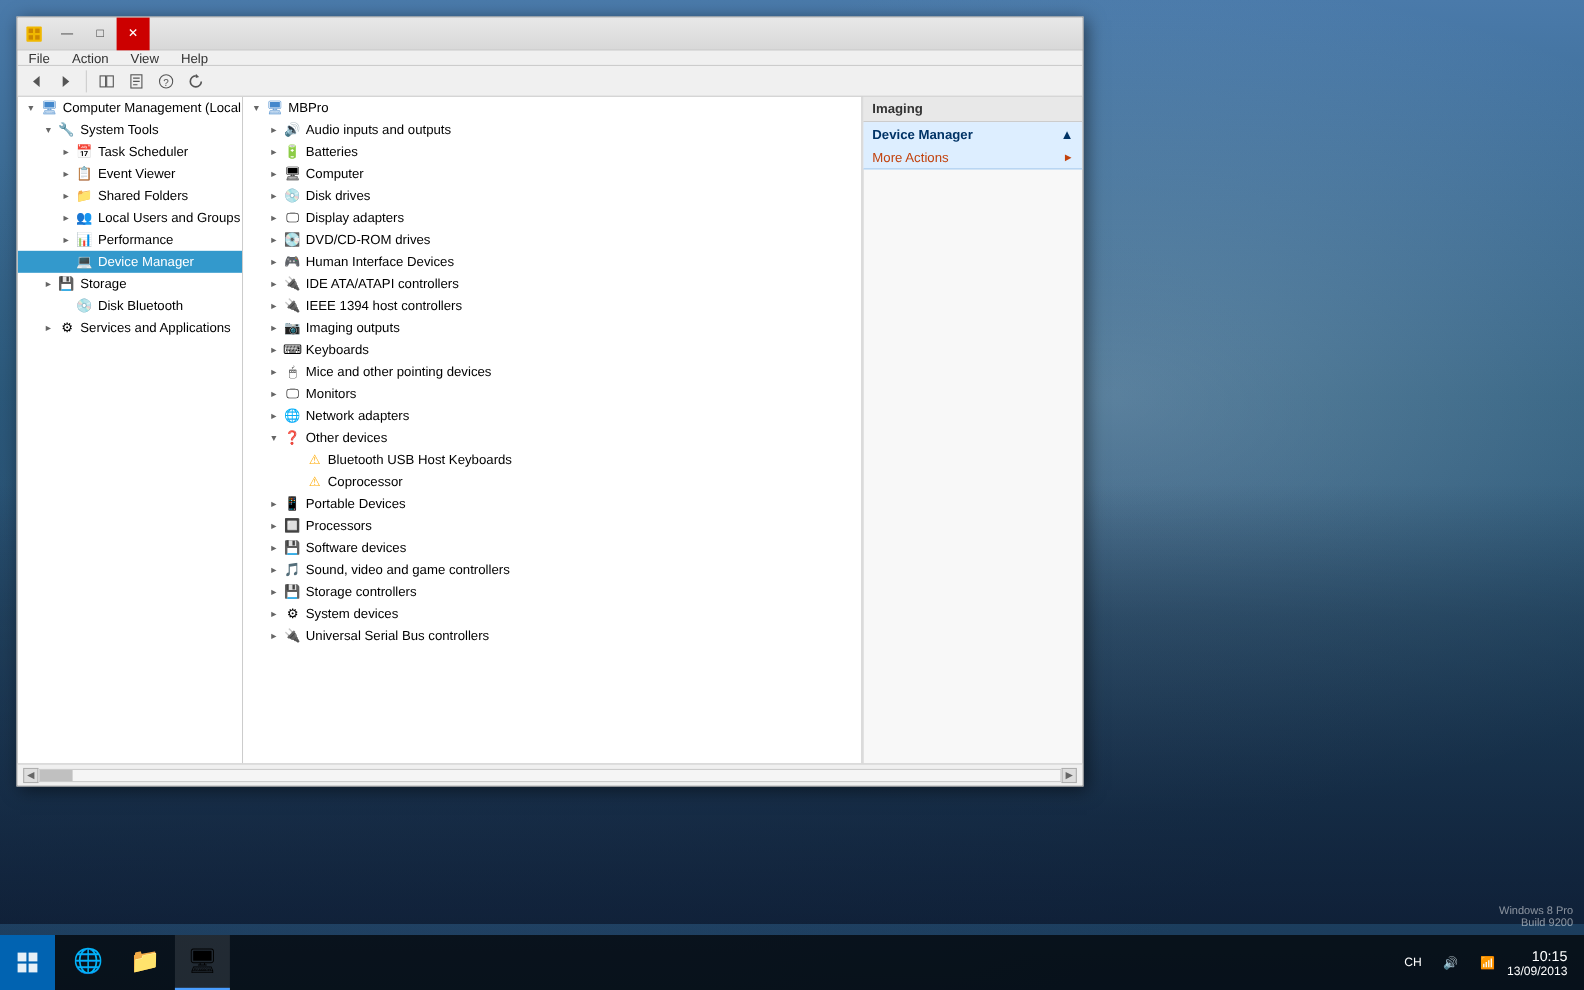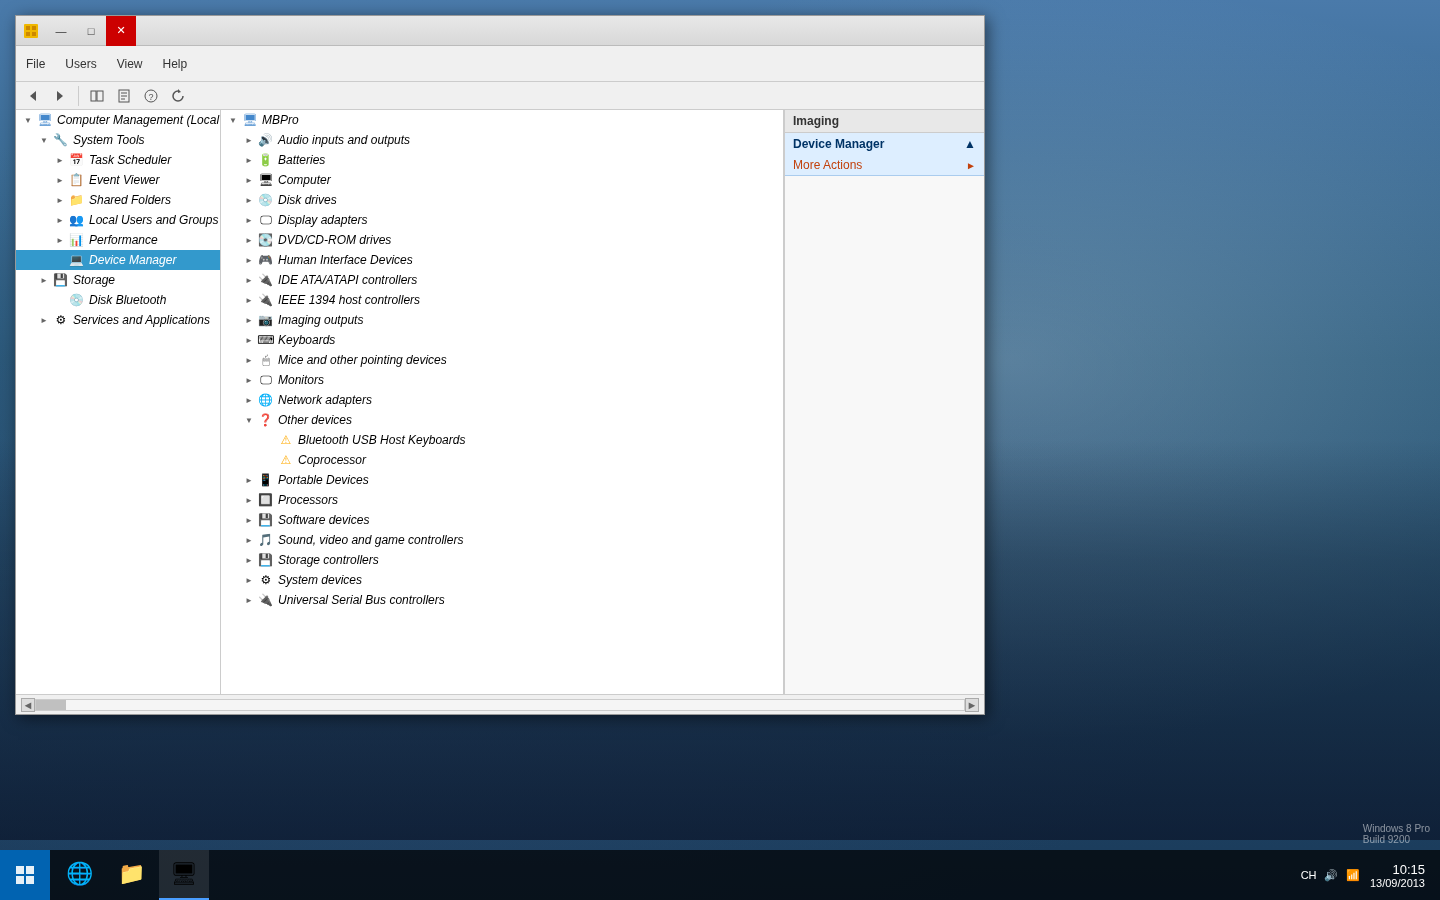--- a/index.html
+++ b/index.html
@@ -79,21 +79,21 @@
       border-bottom: 2px solid #4a9eff;
       background: rgba(255,255,255,0.1);
     }
     .taskbar-item-icon {
       font-size: 22px;
     }
     .taskbar-tray {
       display: flex;
       align-items: center;
       padding: 0 10px;
-      gap: 8px;
+      gap: 20px;
       color: white;
       font-size: 11px;
     }
     .taskbar-clock {
       text-align: right;
       color: white;
       font-size: 11px;
       padding-right: 10px;
     }
     .taskbar-clock .time { font-size: 13px; }
@@ -145,21 +145,21 @@
       align-items: center;
       justify-content: center;
       font-size: 11px;
       cursor: pointer;
       color: #333;
     }
     .title-btn.close { background: #cc0000; color: white; }
 
     
     .menu-bar {
-      height: 36px;
+      height: 14px;
       background: #f0f0f0;
       display: flex;
       align-items: center;
       border-bottom: 1px solid #ccc;
       flex-shrink: 0;
     }
     .menu-item {
       padding: 2px 10px;
       cursor: pointer;
       font-size: 12px;
@@ -237,21 +237,20 @@
       height: 16px;
       display: flex;
       align-items: center;
       justify-content: center;
       font-size: 12px;
       flex-shrink: 0;
       margin-right: 3px;
     }
     .tree-label {
       font-size: 12px;
-      font-style: italic;
     }
     .tree-indent-1 { padding-left: 4px; }
     .tree-indent-2 { padding-left: 20px; }
     .tree-indent-3 { padding-left: 36px; }
 
     
     .middle-panel {
       flex: 1;
       background: white;
       overflow-y: auto;
@@ -344,21 +343,21 @@
       </div>
       <div class="title-bar-controls">
         <div class="title-btn minimize">—</div>
         <div class="title-btn maximize">□</div>
         <div class="title-btn close">✕</div>
       </div>
     </div>
 
     <div class="menu-bar">
     <div class="menu-item">File</div>
-        <div class="menu-item">Users</div>
+        <div class="menu-item">Action</div>
         <div class="menu-item">View</div>
         <div class="menu-item">Help</div>
       </div>
 
     <div class="toolbar">
       <div class="toolbar-btn" title="Back">
         <svg width="14" height="14" viewBox="0 0 14 14">
             <polygon points="10,2 4,7 10,12" fill="#555"></polygon>
           </svg>
       </div>
@@ -651,17 +650,17 @@
       <span>🔊</span>
       <span>📶</span>
     </div>
     <div class="taskbar-clock">
       <div class="time">10:15</div>
       <div>13/09/2013</div>
     </div>
     <div style="width:5px;"></div>
   </div>
 
-  <div style="position:absolute; bottom:55px; right:10px; color:rgba(255,255,255,0.5); font-size:10px; ">
+  <div style="position:absolute; bottom:55px; right:10px; color:rgba(255,255,255,0.5); font-size:10px; text-align:right;">
     <div>Windows 8 Pro</div>
     <div>Build 9200</div>
   </div>
 </div>
 
 </body></html>

